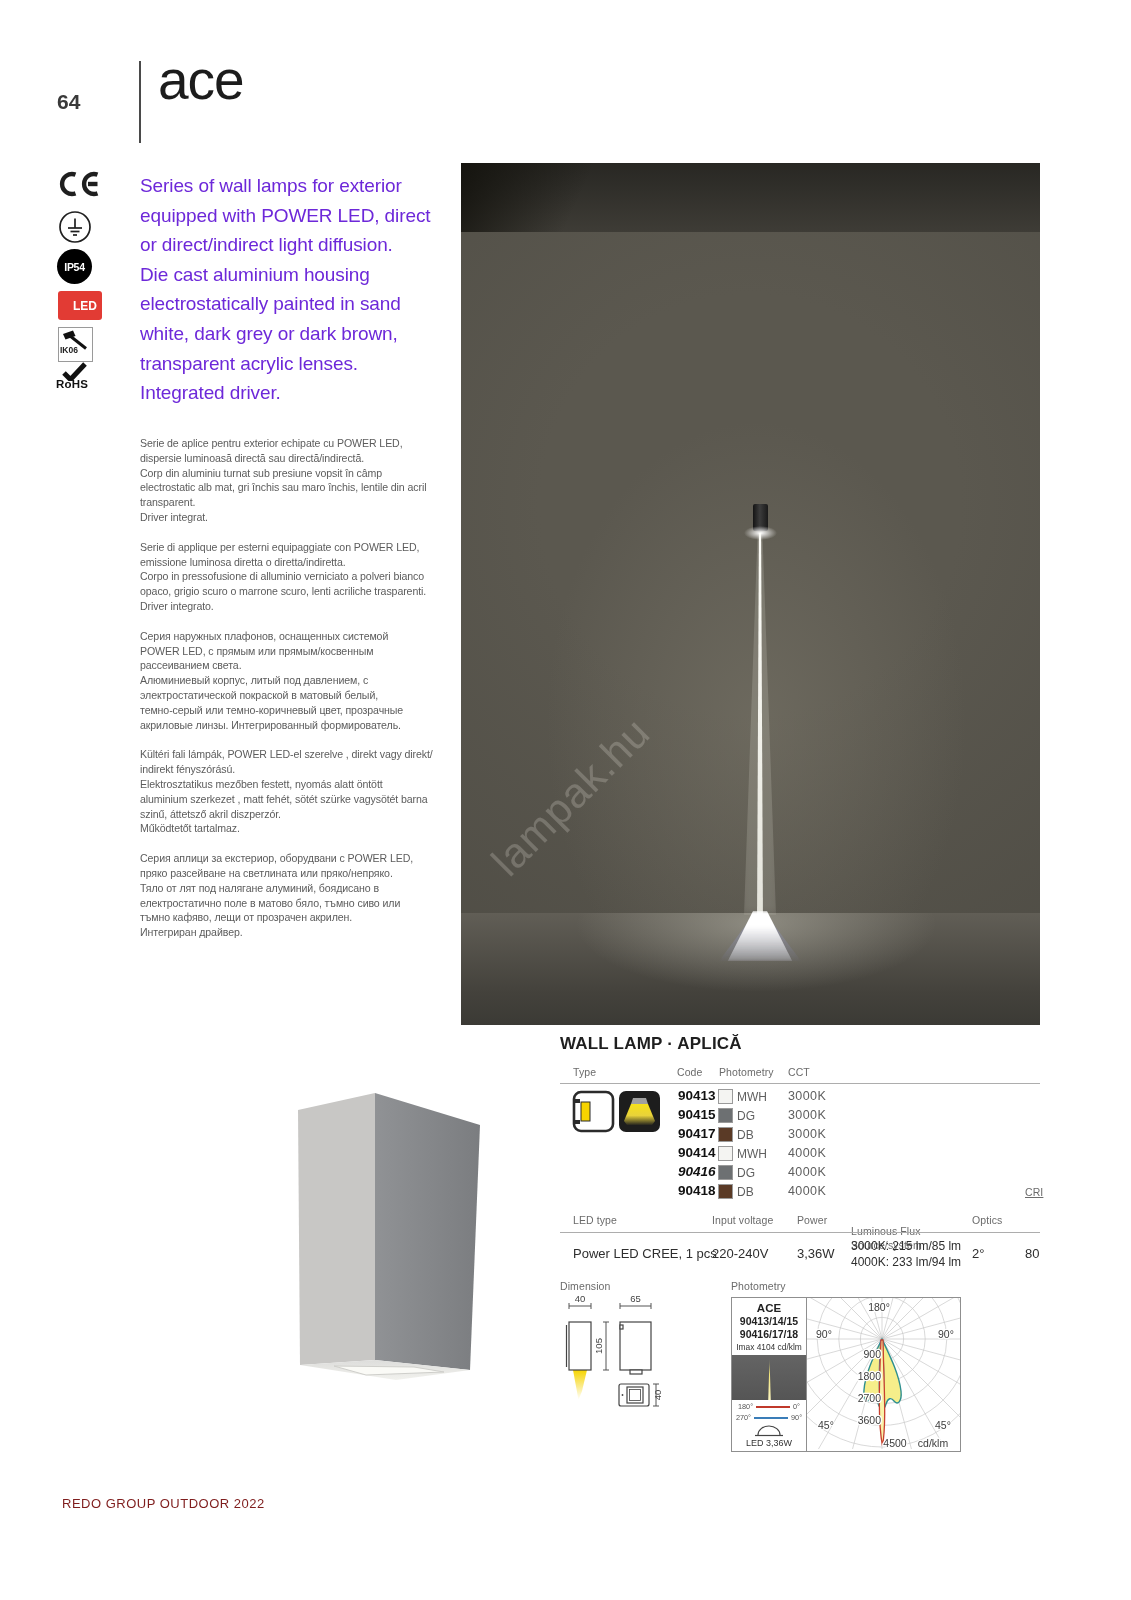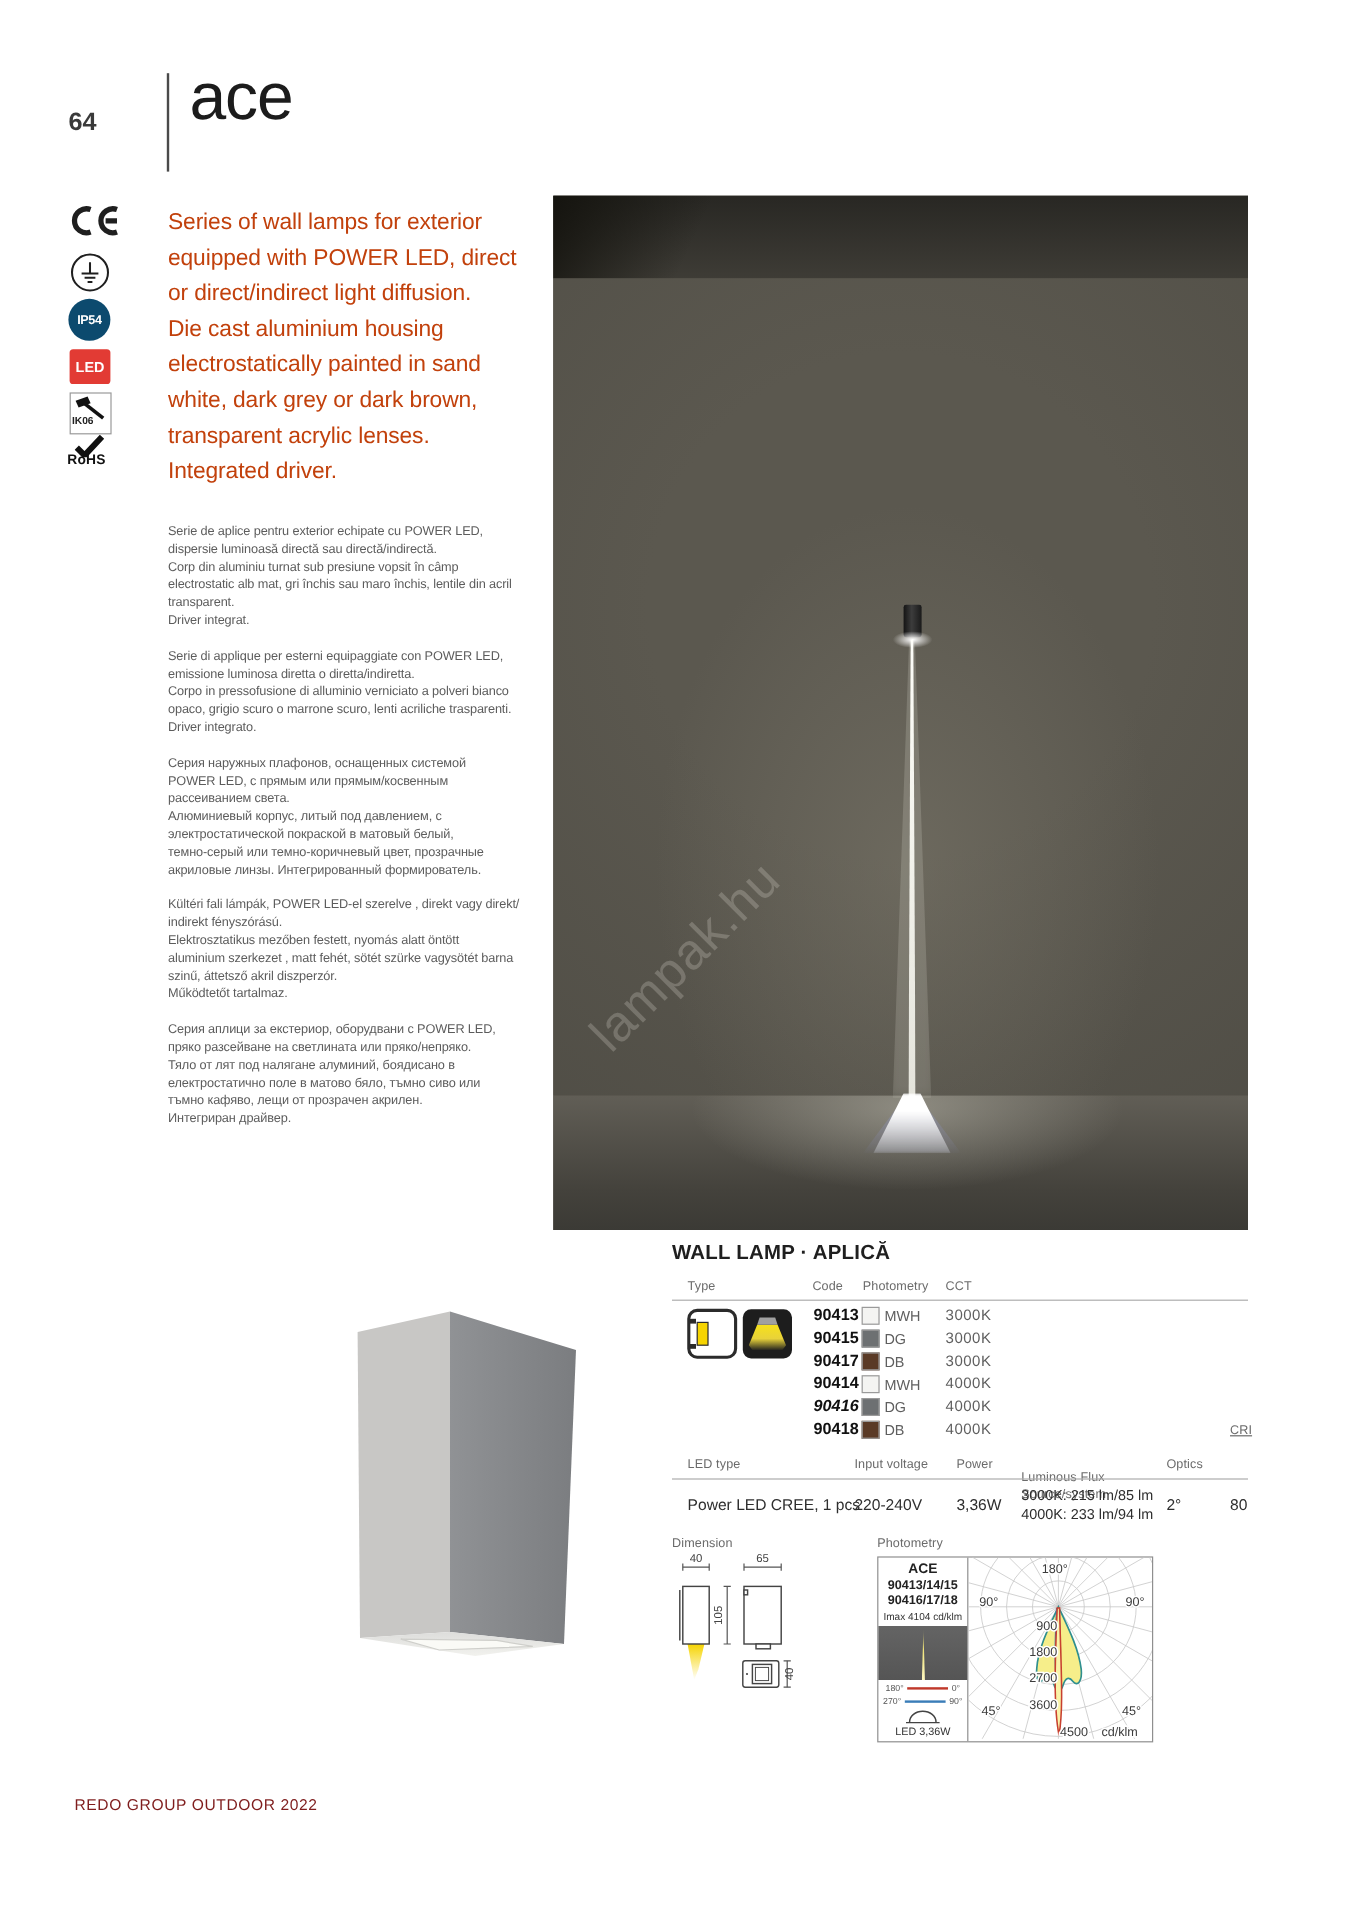--- a/index.html
+++ b/index.html
@@ -7,27 +7,27 @@
         font-family:"Liberation Sans",sans-serif;overflow:hidden;}
   .abs{position:absolute;}
   
   .page-num{left:57px;top:90px;font-size:21px;font-weight:bold;color:#3a3a3a;}
   .brand-rule{left:139px;top:61px;width:2px;height:82px;background:#4a4a4a;}
   .brand{left:158px;top:53px;font-size:55px;font-weight:300;letter-spacing:-1px;color:#1c1c1c;line-height:1;}
   
   .cert{color:#1f1f1f;}
   .ip54-badge{left:57px;top:249px;width:35px;height:35px;border-radius:50%;display:flex;align-items:center;justify-content:center;}
   .ip54-badge span{color:#fff;font-weight:bold;font-size:10.5px;letter-spacing:-0.3px;}
-  .led-badge{left:58px;top:291px;width:34px;height:29px;border-radius:3px;display:flex;align-items:center;justify-content:center;}
+  .led-badge{left:58px;top:291px;width:34px;height:29px;border-radius:3px;display:flex;align-items:center;justify-content:center;padding-left:10px;}
   .led-badge span{color:#fff;font-weight:bold;font-size:12px;}
   .ik06-box{left:58px;top:327px;width:33px;height:33px;border:1px solid #9a9a9a;background:#fff;}
   .ik06-label{left:60px;top:345px;font-size:8.5px;font-weight:bold;color:#222;}
   .rohs-label{left:56px;top:378px;font-size:11.5px;font-weight:bold;color:#111;letter-spacing:0.2px;}
   
-  .intro{left:140px;top:171px;width:330px;font-size:19px;line-height:29.6px;color:#c2410c;white-space:pre-line;letter-spacing:-0.1px;}
+  .intro{left:140px;top:171px;width:330px;font-size:19px;line-height:29.6px;color:#6d28d9;white-space:pre-line;letter-spacing:-0.1px;}
   .paras{left:140px;top:436px;width:340px;display:flex;flex-direction:column;gap:15px;}
   .para{font-size:10.6px;line-height:14.8px;color:#5c5c5c;white-space:pre-line;letter-spacing:-0.1px;}
   
   .photo{left:461px;top:163px;width:579px;height:862px;background:#57544b;overflow:hidden;}
   .ph-ceiling{left:0;top:0;width:579px;height:69px;background:linear-gradient(to bottom,#282723,#3e3c36);}
   .ph-ceiling-corner{left:0;top:0;width:160px;height:69px;background:linear-gradient(115deg,#15140f,transparent 70%);}
   .ph-wall{left:0;top:69px;width:579px;height:681px;
     background:radial-gradient(ellipse 300px 430px at 51% 72%, rgba(126,122,109,0.5), rgba(126,122,109,0) 70%),
                radial-gradient(ellipse 700px 700px at 50% 40%, #5b584f 30%, #4a4841 100%);}
   .ph-floor{left:0;top:750px;width:579px;height:112px;
@@ -92,21 +92,21 @@
     <path d="M41.5 4.6 A10 10 0 1 0 41.5 23.4" fill="none" stroke="#1f1f1f" stroke-width="4.4"></path>
     <path d="M32 14 H41.5" fill="none" stroke="#1f1f1f" stroke-width="4.4"></path>
   </svg>
   <svg class="abs cert" style="left:58px;top:210px;" width="34" height="34" viewBox="0 0 34 34">
     <circle cx="17" cy="17" r="15" fill="none" stroke="#1f1f1f" stroke-width="1.7"></circle>
     <line x1="17" y1="8.5" x2="17" y2="18" stroke="#1f1f1f" stroke-width="1.7"></line>
     <line x1="10" y1="18" x2="24" y2="18" stroke="#1f1f1f" stroke-width="1.7"></line>
     <line x1="12.5" y1="21.5" x2="21.5" y2="21.5" stroke="#1f1f1f" stroke-width="1.7"></line>
     <line x1="15" y1="25" x2="19" y2="25" stroke="#1f1f1f" stroke-width="1.7"></line>
   </svg>
-  <div class="abs ip54-badge" style="background-color: #0c4a6e;">
+  <div class="abs ip54-badge" style="background-color: #000000;">
     <span>IP54</span>
   </div>
   <div class="abs led-badge" style="background-color: rgb(226, 59, 52);">
     <span>LED</span>
   </div>
   <div class="abs ik06-box">
     <svg width="33" height="33" viewBox="0 0 33 33">
       <polygon points="4,6 14,2.5 16.5,8 6.5,11.5" fill="#111"></polygon>
       <line x1="10.5" y1="7.5" x2="27" y2="20.5" stroke="#111" stroke-width="3"></line>
     </svg>

